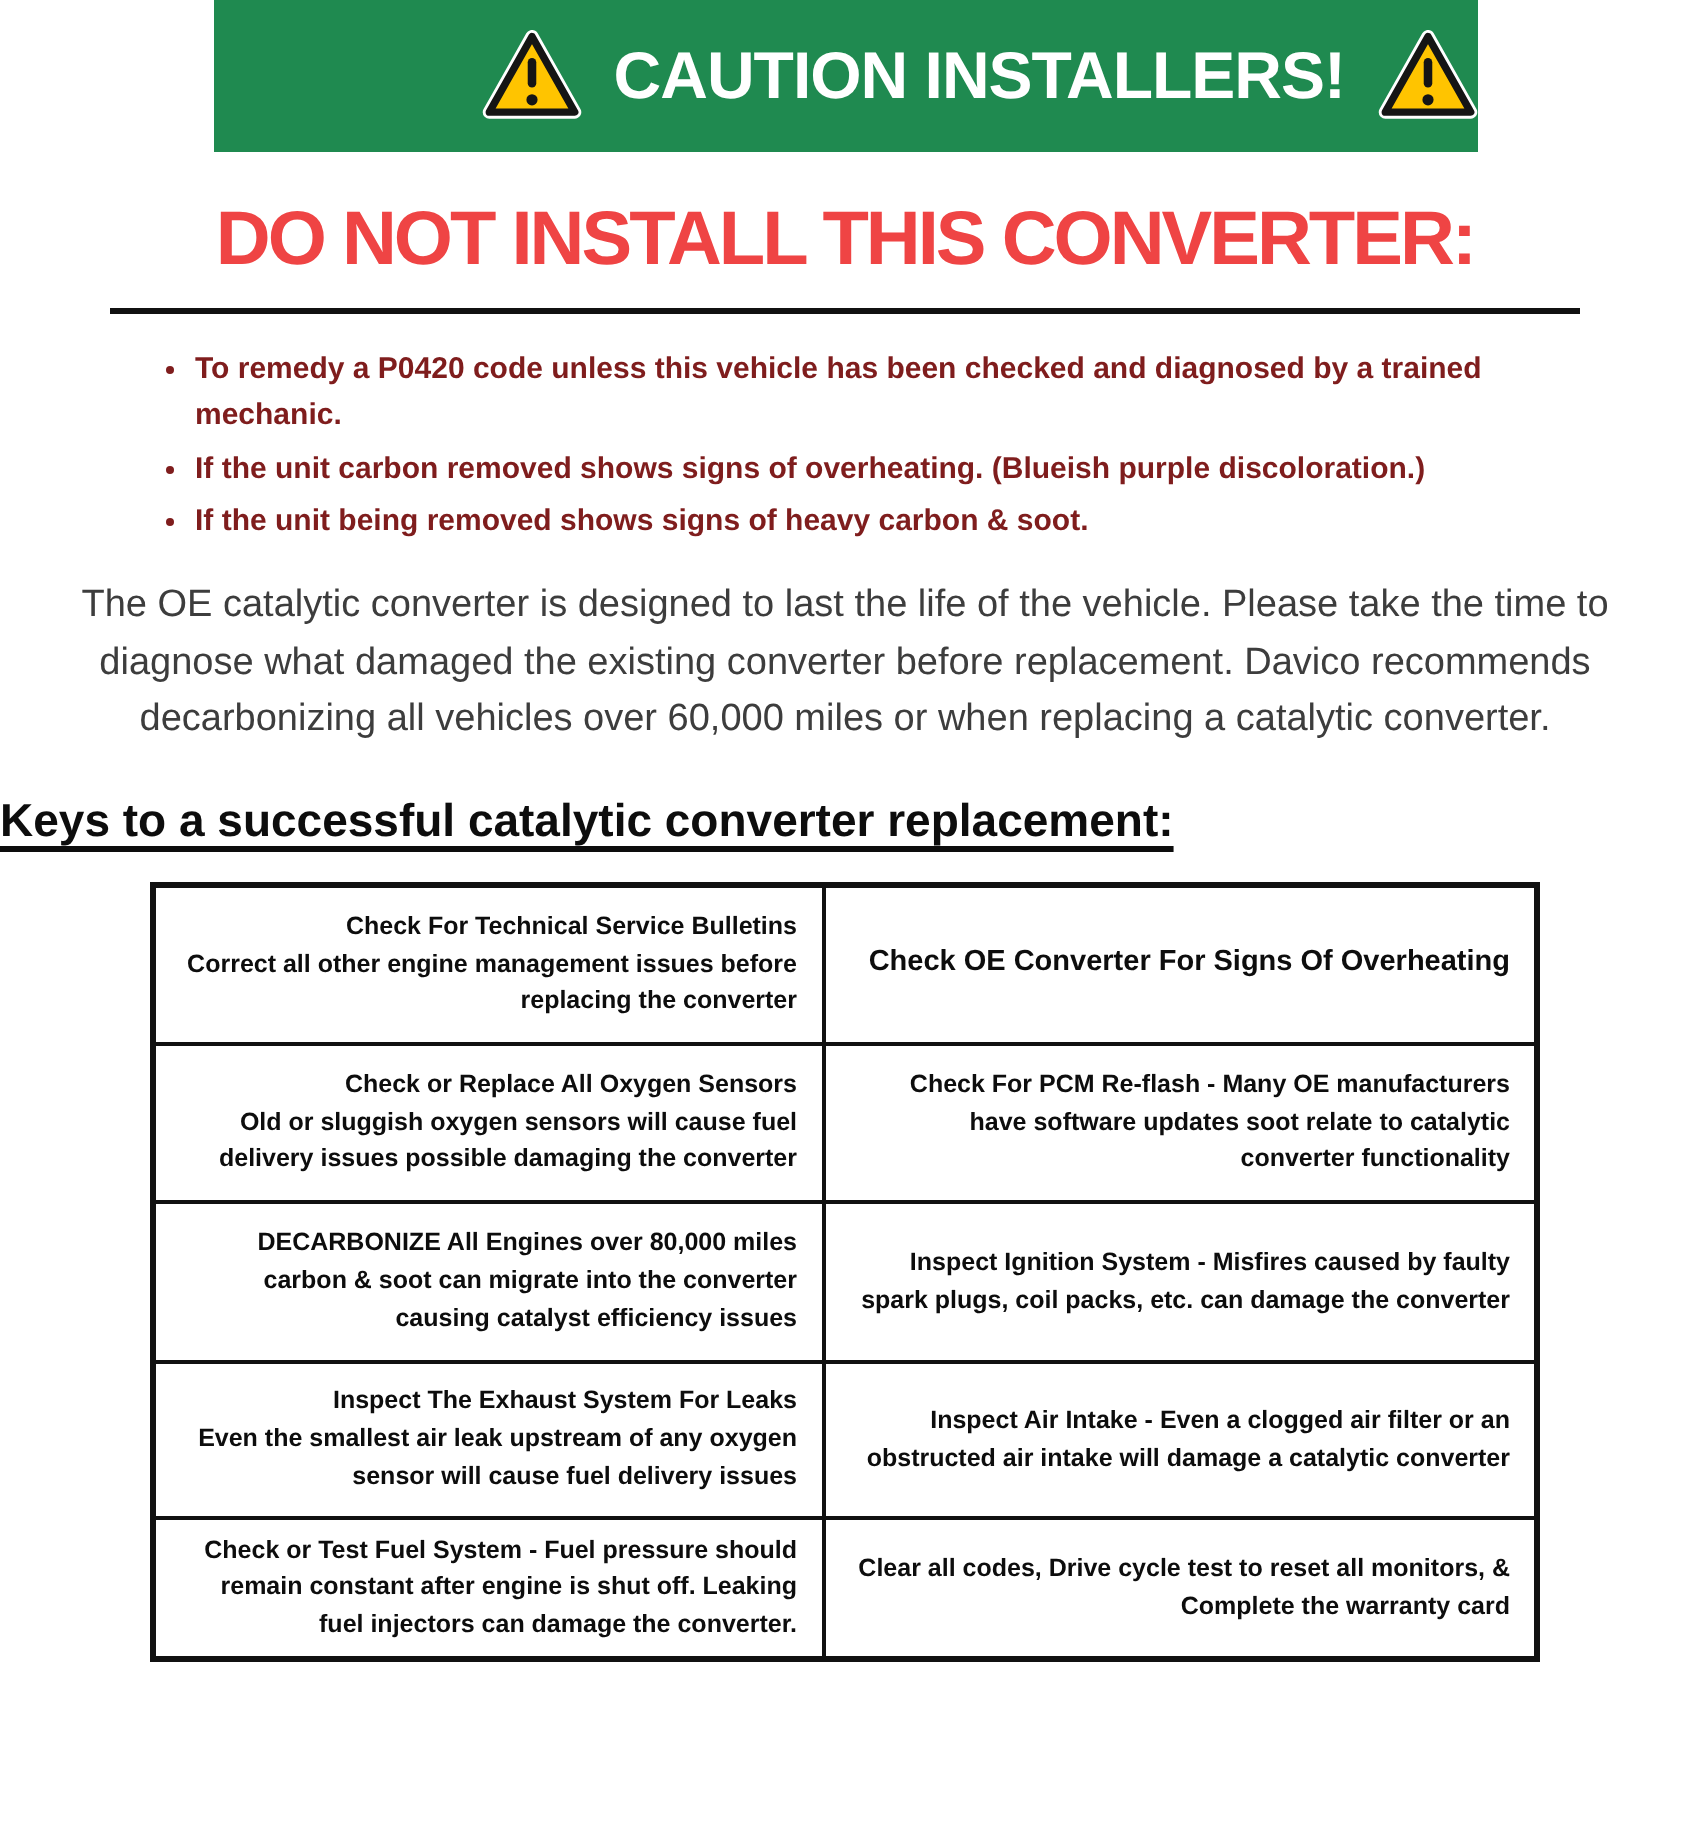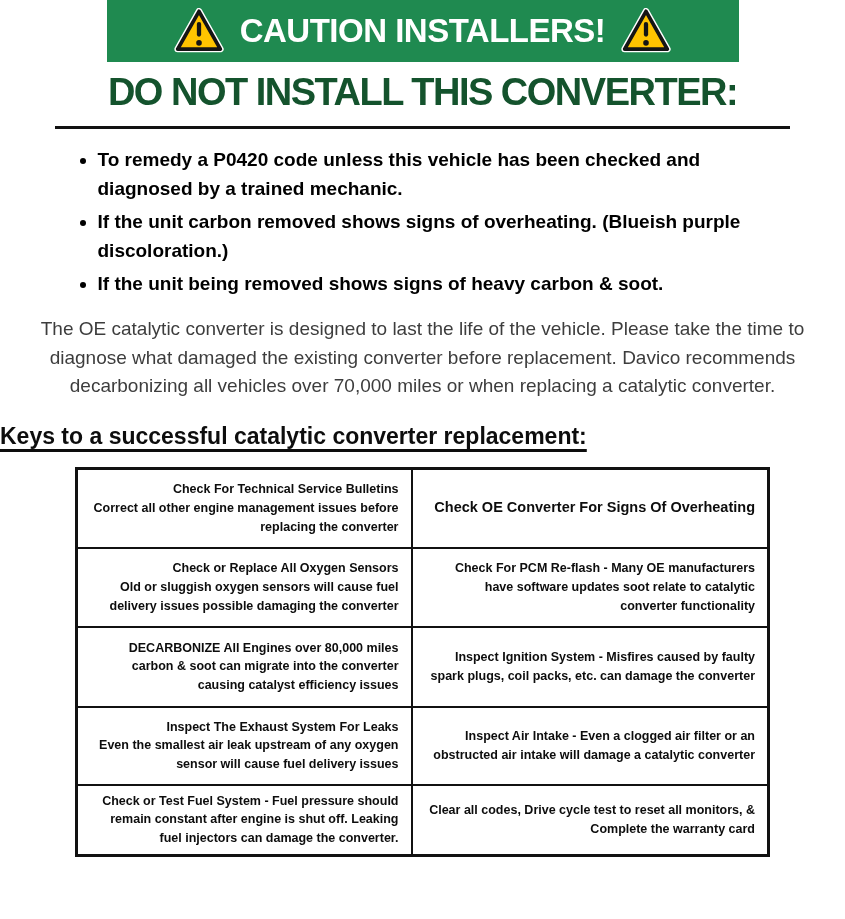--- a/index.html
+++ b/index.html
@@ -7,62 +7,62 @@
     width:845px; height:919px;
     background:#ffffff;
     font-family:"Liberation Sans", sans-serif;
     color:#111;
     overflow:hidden;
   }
   .page { width:845px; height:919px; }
 
   
   .banner {
-    width:632px; height:62px;
+    width:632px; height:76px;
     margin:0 auto;
     background:#1F8A50;
-    display:flex; align-items:center; justify-content:center;
+    display:flex; align-items:center; justify-content:flex-end;
     gap:16px;
   }
   .banner-text {
     color:#ffffff;
     font-weight:bold;
     font-size:33px;
     letter-spacing:-0.5px;
     white-space:nowrap;
   }
   .warn-icon { display:inline-flex; }
   .warn-icon svg { width:50px; height:46px; }
 
   
   .main-heading {
-    margin:9px 0 0 0;
+    margin:23px 0 0 0;
     text-align:center;
     font-size:38px;
     font-weight:bold;
     letter-spacing:-1.5px;
-    color:#14532d;
+    color:#ef4444;
   }
 
   .divider {
     width:735px;
     border:none;
     border-top:3px solid #111;
     margin:12px auto 16px auto;
   }
 
   
   .warning-list {
     width:672px;
     margin:12px auto;
     padding-left:22px;
     font-weight:bold;
-    font-size:19px;
+    font-size:15px;
     line-height:1.55;
-    color:#000000;
+    color:#7f1d1d;
   }
   .warning-list li { margin-bottom:3px; }
 
   
   .info-paragraph {
     width:830px;
     margin:17px auto 0 auto;
     text-align:center;
     font-size:19px;
     line-height:1.5;
@@ -138,21 +138,21 @@
   <h1 class="main-heading">DO NOT INSTALL THIS CONVERTER:</h1>
 
   <hr class="divider">
 
   <ul class="warning-list">
     <li>To remedy a P0420 code unless this vehicle has been checked and diagnosed by a trained mechanic.</li>
     <li>If the unit carbon removed shows signs of overheating. (Blueish purple discoloration.)</li>
     <li>If the unit being removed shows signs of heavy carbon &amp; soot.</li>
   </ul>
 
-  <p class="info-paragraph">The OE catalytic converter is designed to last the life of the vehicle. Please take the time to diagnose what damaged the existing converter before replacement. Davico recommends decarbonizing all vehicles over 70,000 miles or when replacing a catalytic converter.</p>
+  <p class="info-paragraph">The OE catalytic converter is designed to last the life of the vehicle. Please take the time to diagnose what damaged the existing converter before replacement. Davico recommends decarbonizing all vehicles over 60,000 miles or when replacing a catalytic converter.</p>
 
   <h2 class="keys-subheading">Keys to a successful catalytic converter replacement:</h2>
 
   <table class="keys-table">
     <colgroup>
         <col class="left-col">
         <col class="right-col">
       </colgroup>
     <tbody>
       <tr>

